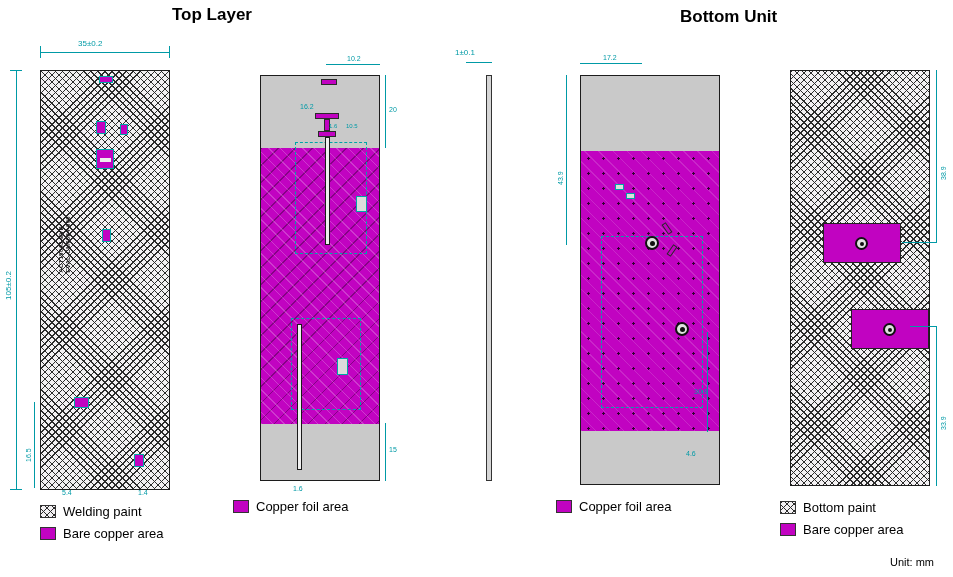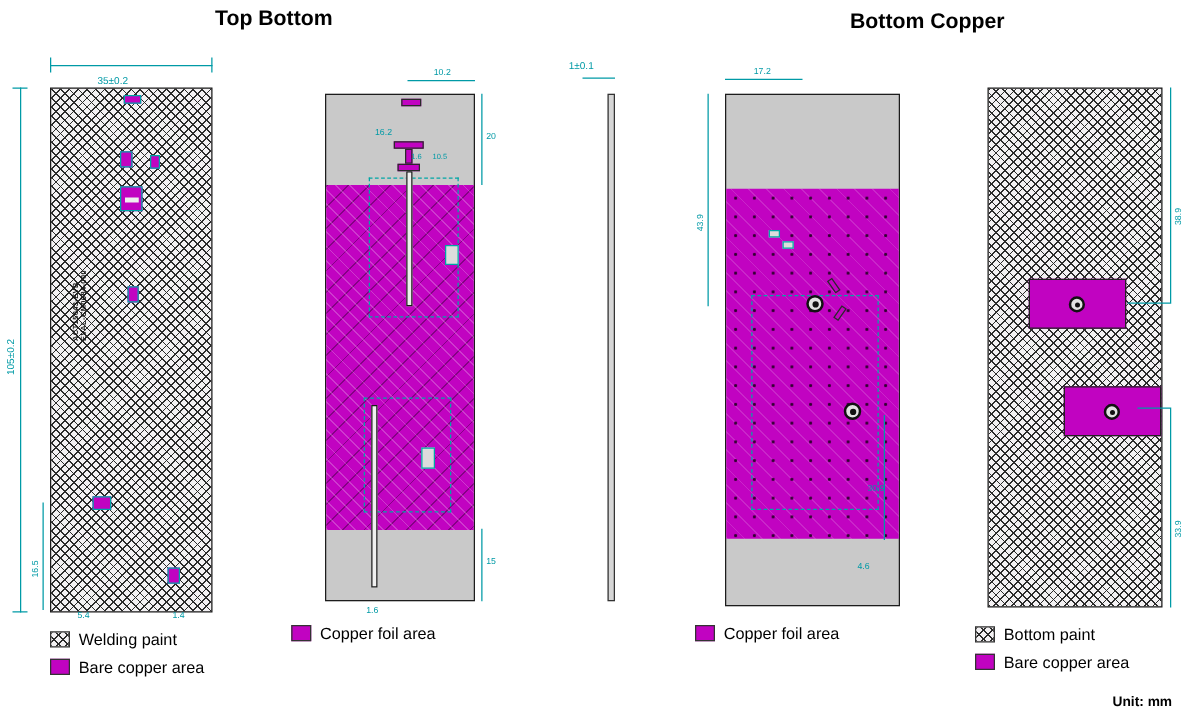--- a/index.html
+++ b/index.html
@@ -52,34 +52,34 @@
 
   .silk { position:absolute; display:flex; gap:1px; }
   .silk span { writing-mode:vertical-rl; transform:rotate(180deg); font-size:6px; font-weight:bold; color:#151515; letter-spacing:.3px; }
 
   .legend-row { position:absolute; display:flex; align-items:center; gap:7px; }
   .swatch { width:16px; height:13px; border:1px solid #333; flex:0 0 auto; }
   .swatch.mag { background:var(--copper,#c103c1); }
   .legend-label { font-size:13px; color:#000; }
 
   .note { position:absolute; font-size:10px; font-weight:bold; color:#000; }
-  .unit { position:absolute; font-size:11px; font-weight:bold; color:#000; }
+  .unit { position:absolute; font-size:11px; font-weight:normal; color:#000; }
 </style>
 </head>
 <body>
 
 <div class="canvas">
 
-  <div class="title" style="left:172px; top:5px;">Top Bottom</div>
-  <div class="title" style="left:680px; top:7px;">Bottom Copper</div>
+  <div class="title" style="left:172px; top:5px;">Top Layer</div>
+  <div class="title" style="left:680px; top:7px;">Bottom Unit</div>
 
   <div class="dl dl-h" style="left:40px; top:52px; width:130px;"></div>
   <div class="dl dl-v" style="left:40px; top:46px; height:12px;"></div>
   <div class="dl dl-v" style="left:169px; top:46px; height:12px;"></div>
-  <div class="dim big" style="left:78px; top:39px;margin-top:21px;">35±0.2</div>
+  <div class="dim big" style="left:78px; top:39px;">35±0.2</div>
 
   <div class="dl dl-v" style="left:16px; top:70px; height:420px;"></div>
   <div class="dl dl-h" style="left:10px; top:70px; width:12px;"></div>
   <div class="dl dl-h" style="left:10px; top:489px; width:12px;"></div>
   <div class="dim big rot" style="left:4px; top:300px;">105±0.2</div>
 
   <div class="board hatch" style="left:40px; top:70px; width:130px; height:420px;">
     <div class="silk" style="left:17px; top:145px;">
       <span>ACT15043-EVB</span>
       <span>EVAL-CM0684-000</span>

